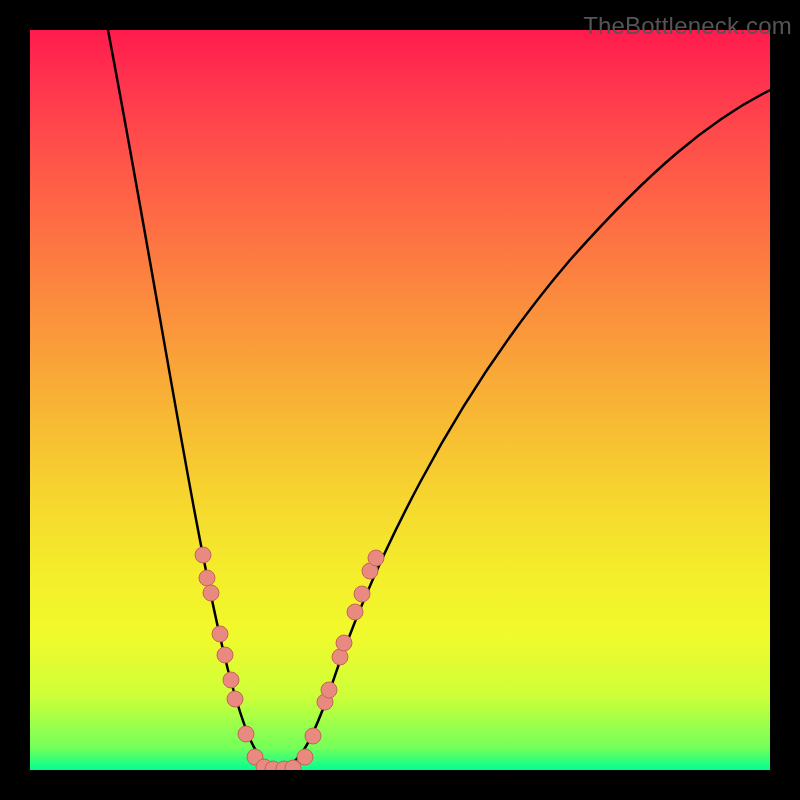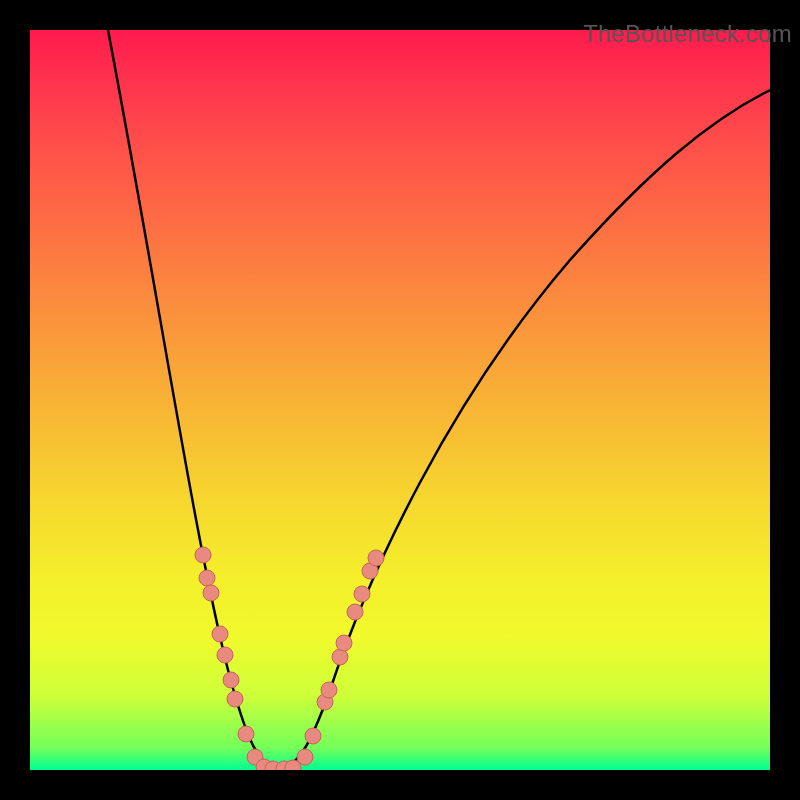--- a/index.html
+++ b/index.html
@@ -11,21 +11,21 @@
     overflow: hidden;
   }
   .outer {
     width: 800px;
     height: 800px;
     background: #000;
     position: relative;
   }
   .watermark {
     position: absolute;
-    top: 20px;
+    top: 12px;
     right: 8px;
     font-family: Arial, Helvetica, sans-serif;
     font-size: 24px;
     font-weight: 500;
     color: #555555;
     letter-spacing: 0.2px;
     z-index: 10;
   }
   .plot {
     position: absolute;

